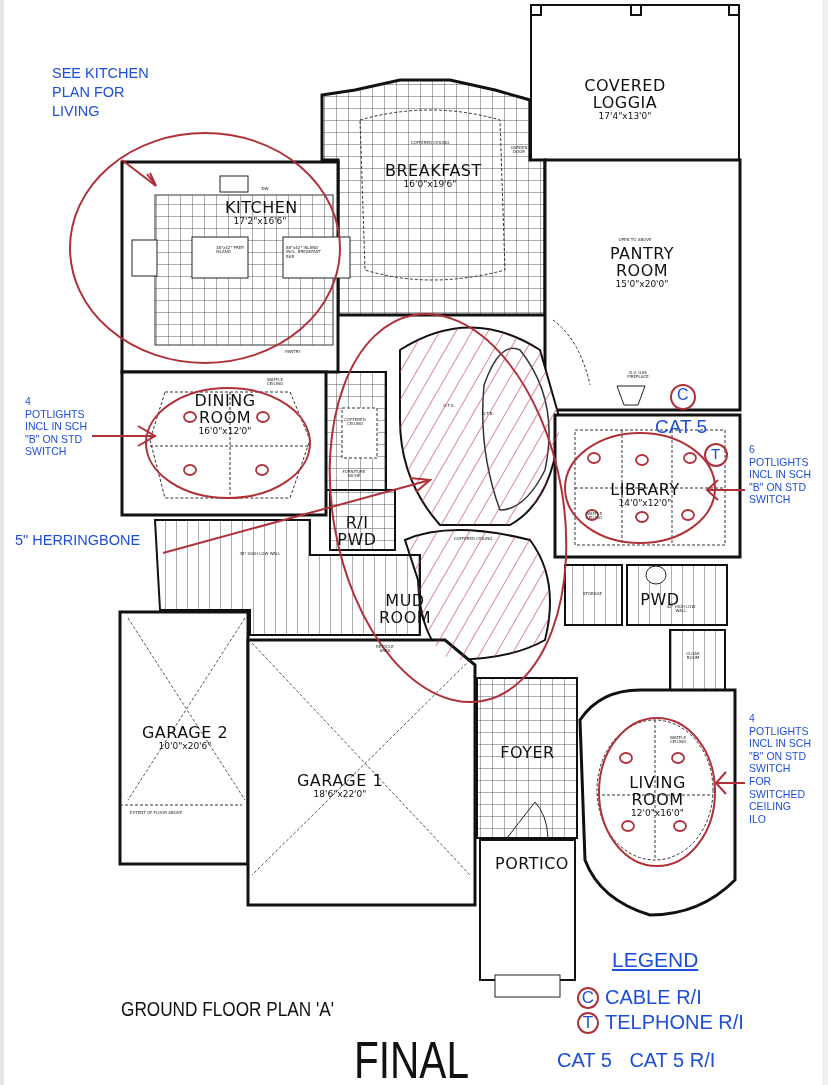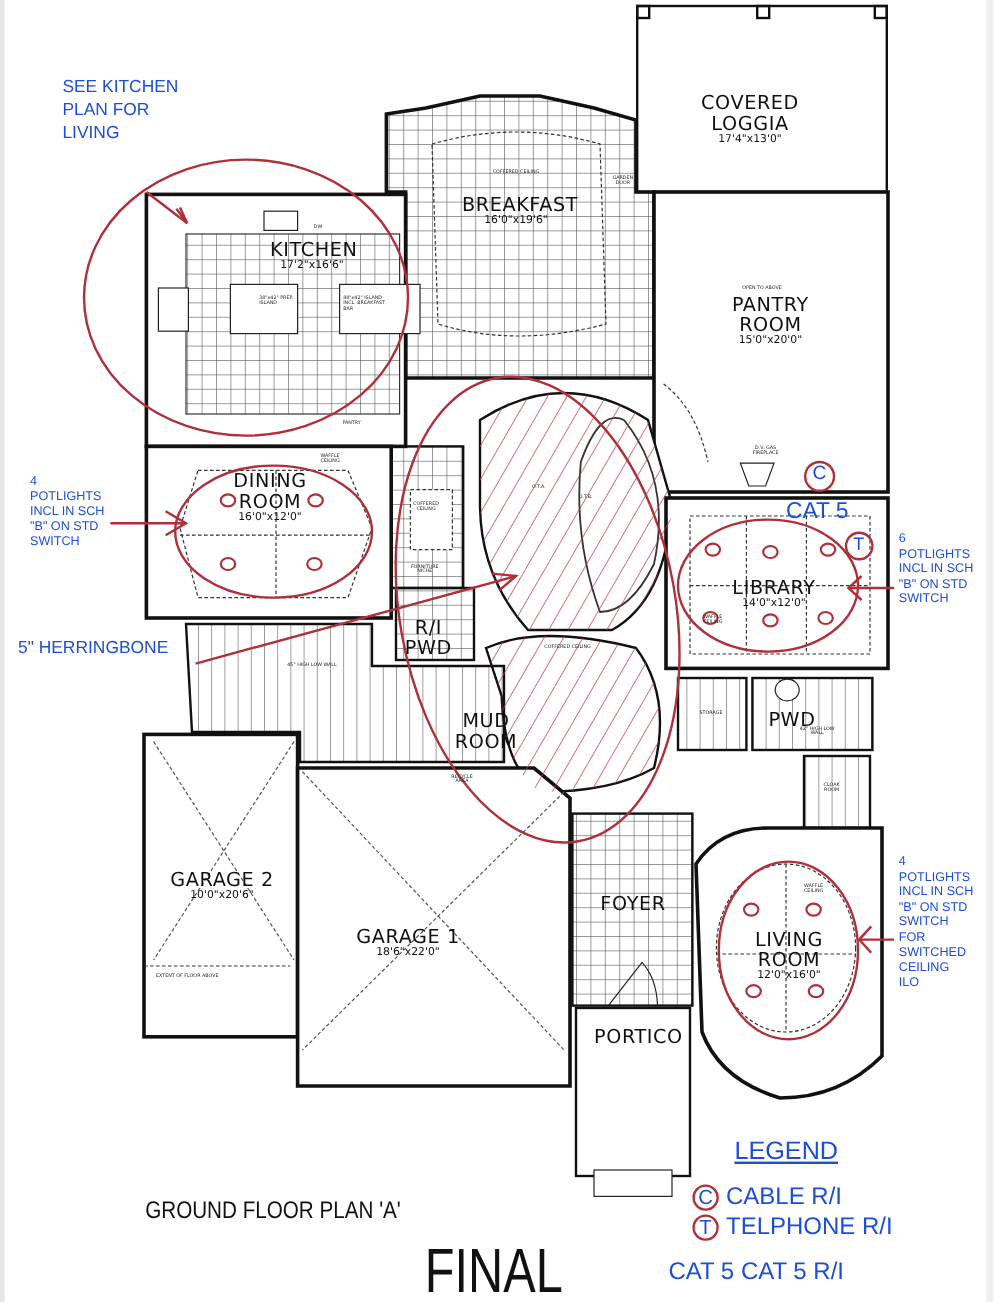--- a/index.html
+++ b/index.html
@@ -283,14 +283,14 @@
     <span class="circ">C</span>
     <span>CABLE R/I</span>
   </div>
   <div class="legend-row" style="margin-top:2px;">
     <span class="circ">T</span>
     <span>TELPHONE R/I</span>
   </div>
 </div>
 <div class="red" style="left:557px;top:1049px;font-size:20px;">
   <span>CAT 5</span>
-  <span style="margin-left:0;">CAT 5 R/I</span>
+  <span style="margin-left:12px;">CAT 5 R/I</span>
 </div>
 
 </body></html>

